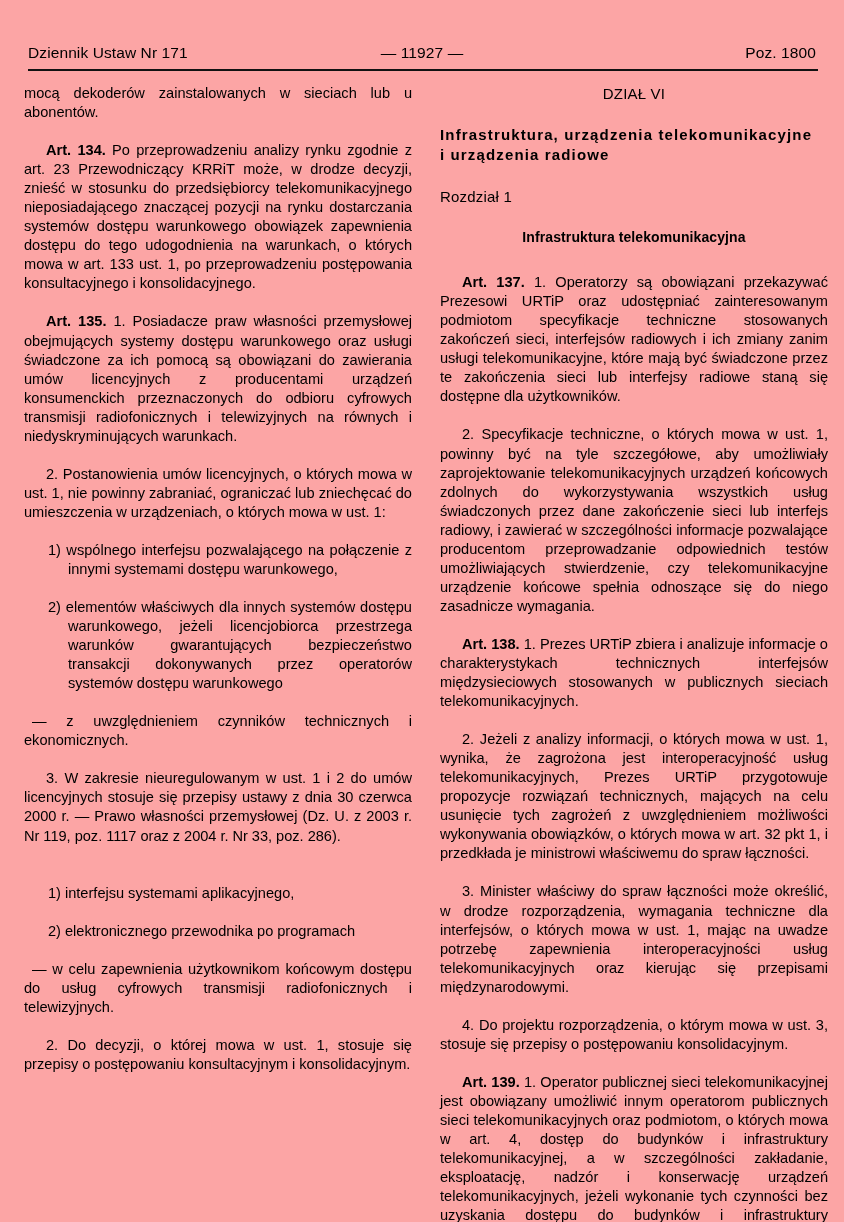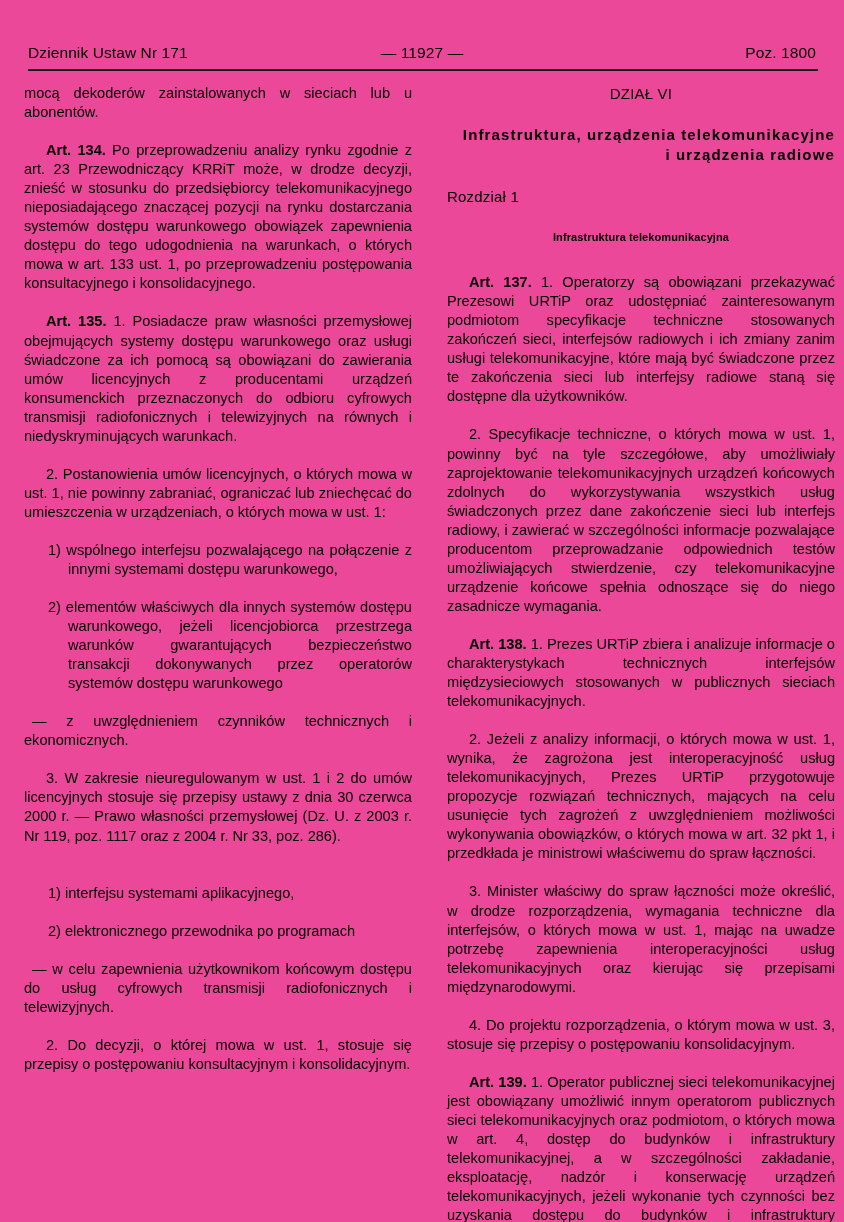--- a/index.html
+++ b/index.html
@@ -6,21 +6,21 @@
   html, body {
     margin: 0;
     padding: 0;
     background: #ffffff;
   }
 
   .page {
     position: relative;
     width: 844px;
     height: 1222px;
-    background: #ec4899;
+    background: #fca5a5;
     overflow: hidden;
     font-family: "Liberation Sans", sans-serif;
     color: #000000;
     box-sizing: border-box;
   }
 
   
   .running-header {
     position: absolute;
     left: 28px;
@@ -52,21 +52,21 @@
   }
 
   
   .columns {
     position: absolute;
     left: 0;
     top: 84px;
     width: 844px;
     height: 1134px;
     display: flex;
-    gap: 31px;
+    gap: 24px;
     padding: 0 24px;
     box-sizing: border-box;
   }
   .col {
     width: 388px;
     flex: 0 0 388px;
     font-size: 14.6px;
     line-height: 19.05px;
     text-align: justify;
     text-justify: inter-word;
@@ -109,40 +109,40 @@
 
   
   .hd-dzial {
     text-align: center;
     text-indent: 0;
     font-size: 15px;
     margin: 0;
     letter-spacing: 0.2px;
   }
   .hd-title {
-    text-align: right;
+    text-align: left;
     text-indent: 0;
     font-weight: bold;
     font-size: 15px;
     letter-spacing: 1.15px;
     line-height: 20px;
     margin: 0;
   }
   .hd-rozdzial {
     text-align: left;
     text-indent: 0;
     font-size: 15px;
     margin: 0;
     letter-spacing: 0.2px;
   }
   .hd-sub {
     text-align: center;
     text-indent: 0;
     font-weight: bold;
-    font-size: 11px;
+    font-size: 14px;
     margin: 0;
     letter-spacing: 0.1px;
   }
   .sp-22 { height: 22px; }
   .sp-26 { height: 26px; }
 </style>
 </head>
 <body>
 
 <div class="page">

